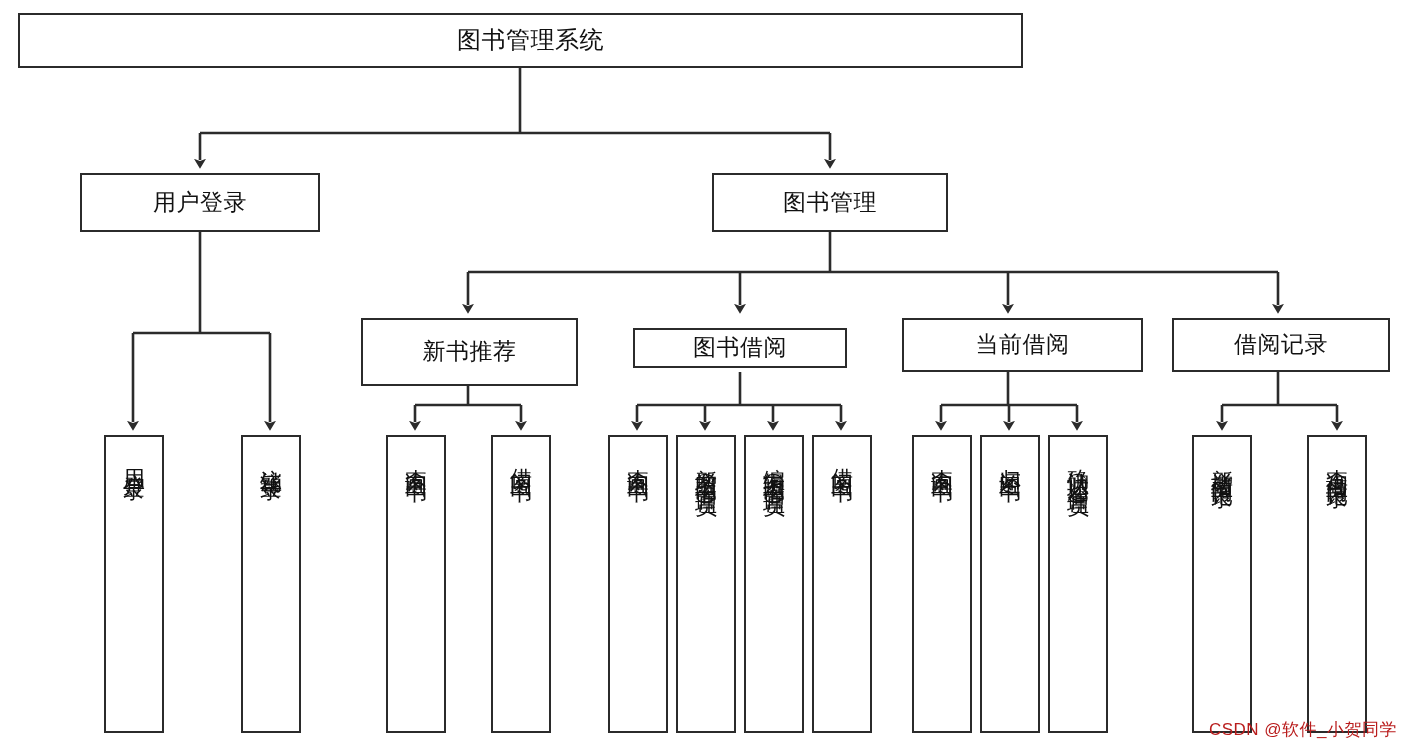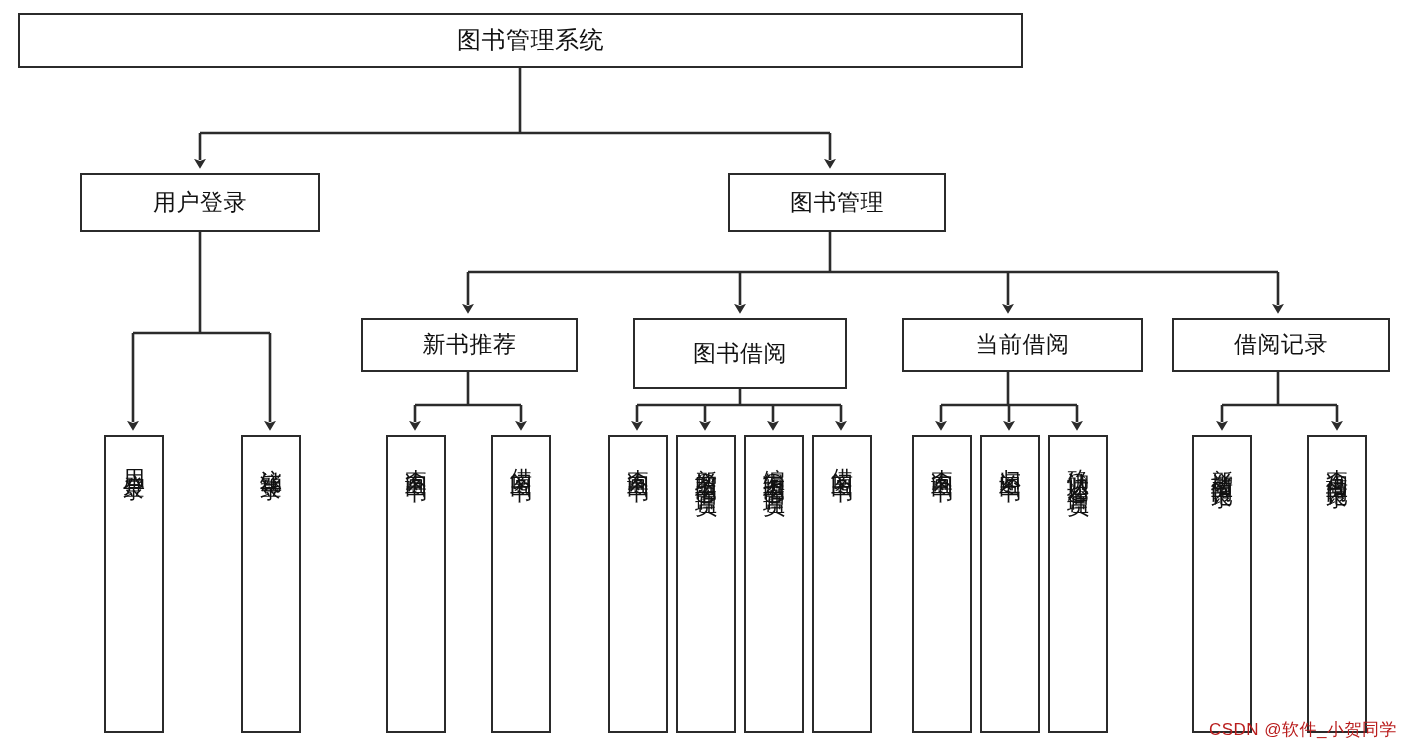--- a/index.html
+++ b/index.html
@@ -128,28 +128,28 @@
     </g>
   </svg>
 
   <div class="node root horizontal" style="left:18px; top:13px; width:1005px; height:55px;padding-left:20px;">
     <span class="node-label">图书管理系统</span>
   </div>
 
   <div class="node horizontal" style="left:80px; top:173px; width:240px; height:59px;">
     <span class="node-label">用户登录</span>
   </div>
-  <div class="node horizontal" style="left:728px; top:173px; width:218px; height:59px;">
+  <div class="node horizontal" style="left:712px; top:173px; width:236px; height:59px;">
     <span class="node-label">图书管理</span>
   </div>
 
-  <div class="node horizontal" style="left:361px; top:318px; width:217px; height:54px;">
+  <div class="node horizontal" style="left:361px; top:318px; width:217px; height:68px;">
     <span class="node-label">新书推荐</span>
   </div>
-  <div class="node horizontal" style="left:633px; top:318px; width:214px; height:71px;">
+  <div class="node horizontal" style="left:633px; top:328px; width:214px; height:40px;">
     <span class="node-label">图书借阅</span>
   </div>
   <div class="node horizontal" style="left:902px; top:318px; width:241px; height:54px;">
     <span class="node-label">当前借阅</span>
   </div>
   <div class="node horizontal" style="left:1172px; top:318px; width:218px; height:54px;">
     <span class="node-label">借阅记录</span>
   </div>
 
   <div class="node vertical" style="left:104px; top:435px; width:60px; height:298px;">

